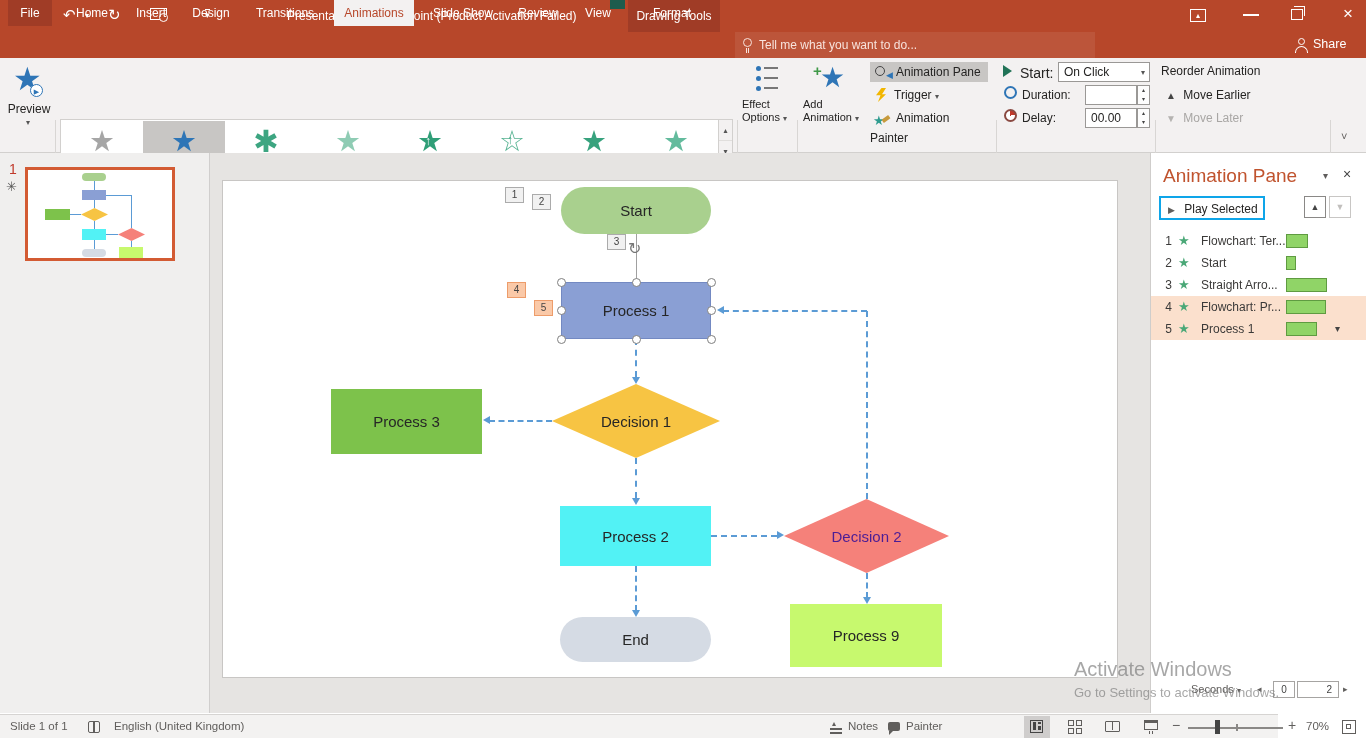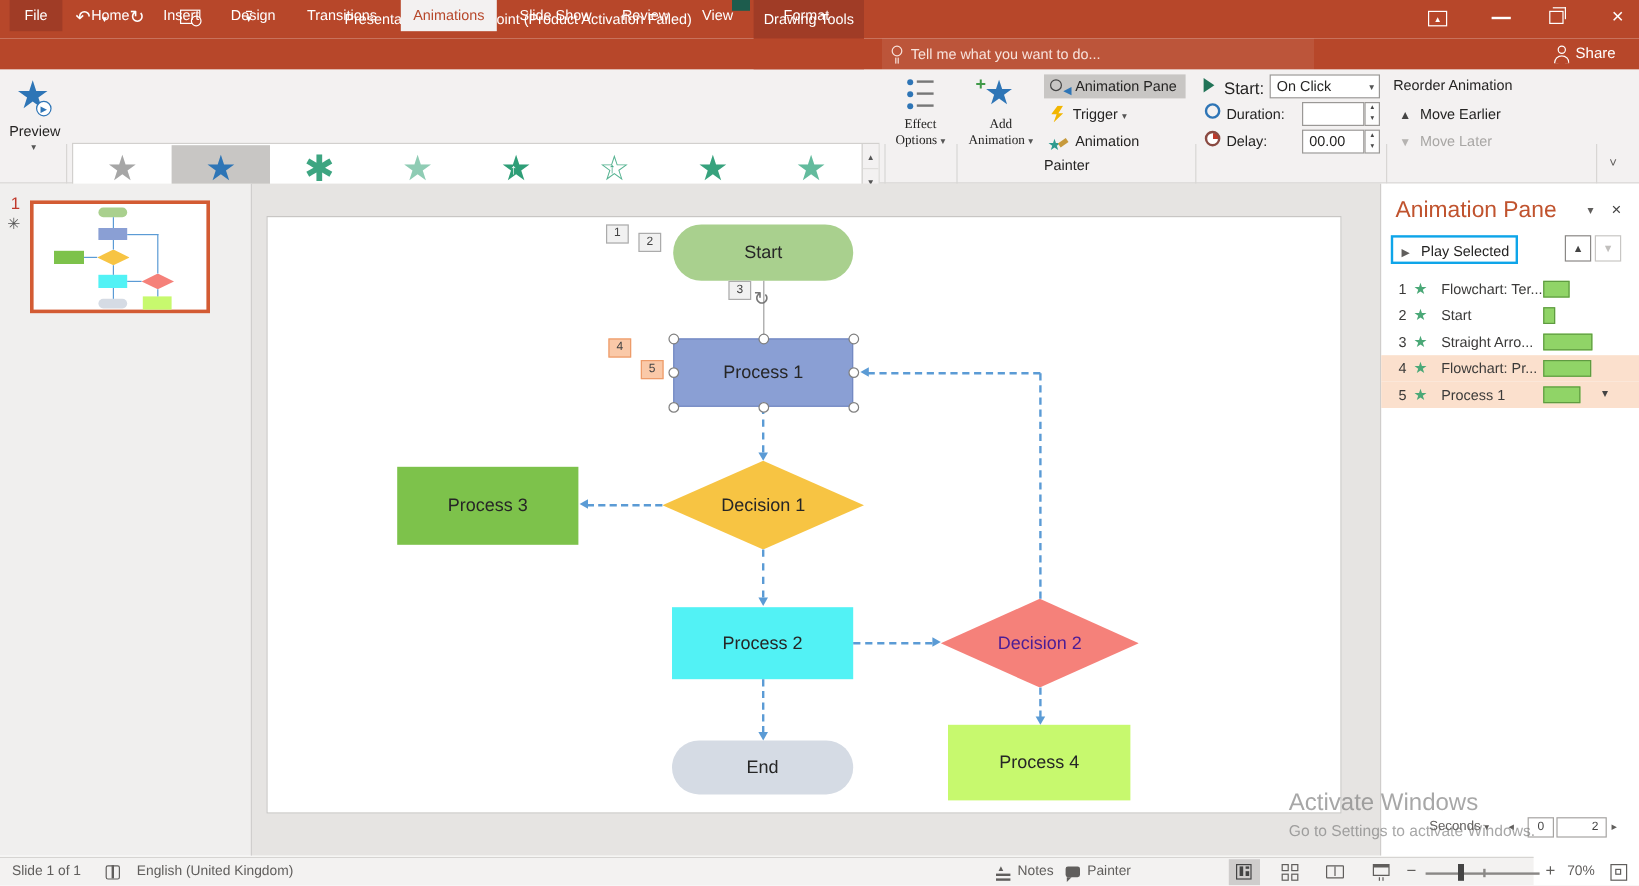--- a/index.html
+++ b/index.html
@@ -25,21 +25,21 @@
   #ribbon { position:absolute; left:0; top:58px; width:1366px; height:95px; background:#f3f1f1; border-bottom:1px solid #d2d0ce; }
   .gsep { position:absolute; top:62px; width:1px; height:72px; background:#d8d6d4; }
   .grouplabel { position:absolute; top:134px; font-size:11px; color:#666; text-align:center; }
   .gal { position:absolute; left:60px; top:61px; width:673px; height:66px; background:#fff; border:1px solid #d2d0ce; }
   .gal-item { position:absolute; top:1px; width:82px; height:62px; text-align:center; }
   .gal-item.selected { background:#c8c6c4; }
   .gal-star { display:block; font-size:29px; line-height:34px; margin-top:3px; }
   .gal-label { display:block; font-size:11px; color:#252423; margin-top:3px; }
   .galscroll { position:absolute; left:657px; top:0; width:14px; height:64px; border-left:1px solid #d2d0ce; background:#f3f1f1; }
   .galscroll div { height:21px; text-align:center; font-size:8px; color:#555; line-height:21px; border-bottom:1px solid #e0dedc; }
-  .rbtn-lbl { font-size:11px; color:#252423; text-align:center; line-height:13px;font-family:Liberation Serif, serif; }
+  .rbtn-lbl { font-size:11px; color:#252423; text-align:left; line-height:13px; }
   .smallbtn { position:absolute; height:20px; line-height:20px; font-size:12px; color:#252423; }
   .tinput { position:absolute; background:#fff; border:1px solid #9a9896; height:20px; font-size:12px; line-height:18px; padding-left:5px; color:#252423; }
   .spin { position:absolute; width:13px; height:20px; border:1px solid #9a9896; background:#fdfdfd; font-size:6px; color:#444; text-align:center; line-height:9px; }
   .iclock { width:13px; height:13px; border:2px solid #2e75b6; border-radius:50%; display:inline-block; }
   .idelay { width:13px; height:13px; border:2px solid #8a4a42; border-radius:50%; display:inline-block; background:conic-gradient(#c0392b 0 25%, #fff 25% 100%); }
 
   
   #thumbpanel { position:absolute; left:0; top:153px; width:210px; height:560px; background:#f0efee; border-right:1px solid #d0cecd; }
   #workarea { position:absolute; left:210px; top:153px; width:940px; height:560px; background:#e6e4e2; }
   #slide { position:absolute; left:12px; top:27px; width:896px; height:498px; background:#fff; border:1px solid #c8c6c4; }
@@ -307,21 +307,21 @@
       <div class="shape" style="left:337px;top:325px;width:151px;height:60px;background:#52f2f5;">
           <span>Process 2</span>
         </div>
       <div class="shape diamond" style="left:561px;top:318px;width:165px;height:74px;background:#f5817a;color:#4c1d95;">
           <span>Decision 2</span>
         </div>
       <div class="shape" style="left:337px;top:436px;width:151px;height:45px;border-radius:23px;background:#d5dbe4;">
           <span>End</span>
         </div>
       <div class="shape" style="left:567px;top:423px;width:152px;height:63px;background:#c7f96e;">
-          <span>Process 4</span>
+          <span>Process 9</span>
         </div>
 
       <div class="abs" style="left:413px;top:53px;width:1px;height:48px;background:#a0a0a0;"></div>
       <div class="dashv" style="left:412px;top:158px;height:38px;"></div>
       <div class="arr down" style="left:409px;top:196px;"></div>
       <div class="dashh" style="left:266px;top:239px;width:63px;"></div>
       <div class="arr left" style="left:260px;top:235px;"></div>
       <div class="dashv" style="left:412px;top:277px;height:40px;"></div>
       <div class="arr down" style="left:409px;top:317px;"></div>
       <div class="dashh" style="left:488px;top:354px;width:66px;"></div>

